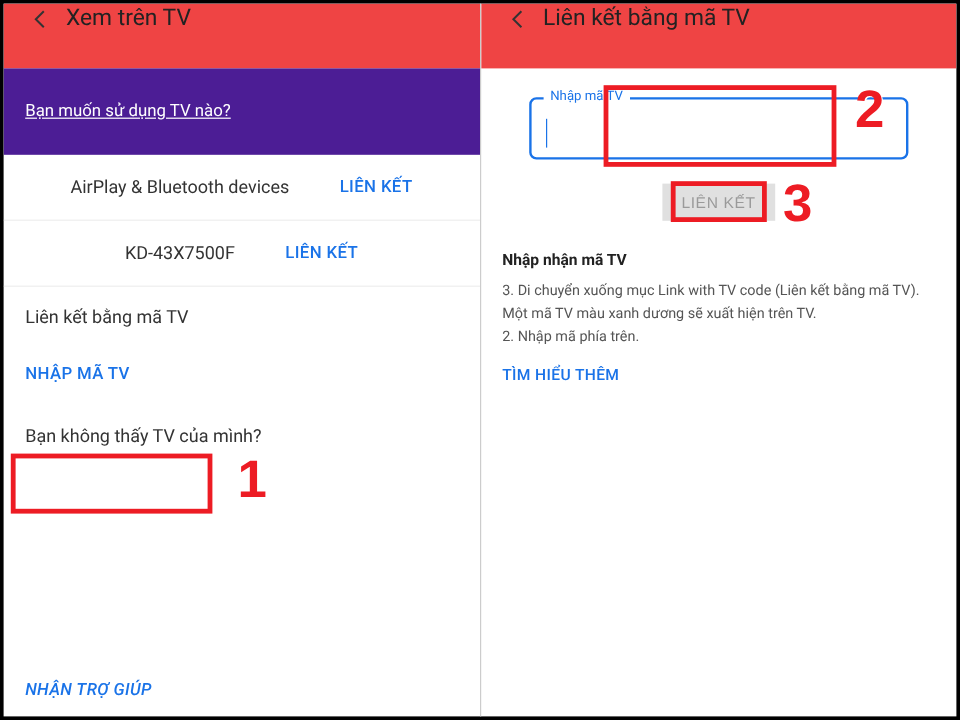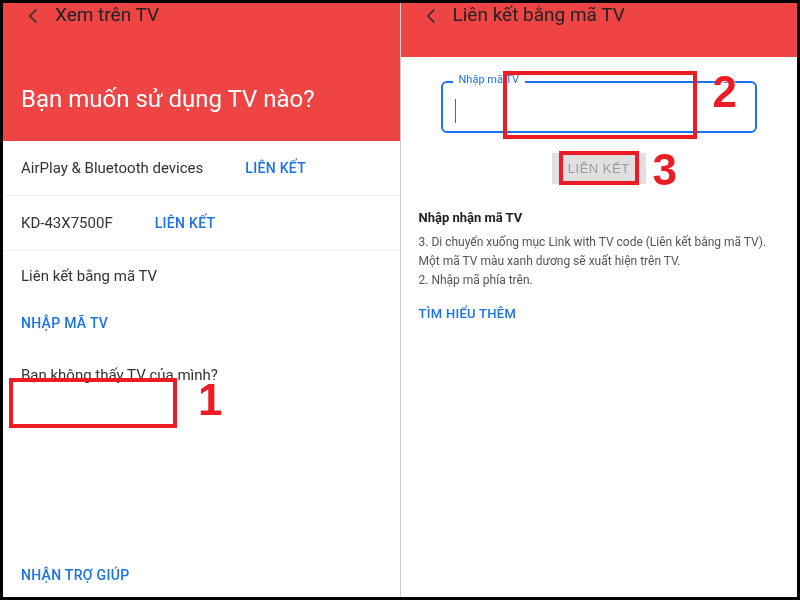--- a/index.html
+++ b/index.html
@@ -26,28 +26,29 @@
   .back-icon {
     width: 26px; height: 26px;
     display: flex; align-items: center; justify-content: center;
     margin-right: 8px;
     cursor: pointer;
   }
   .back-icon svg { width: 20px; height: 20px; stroke: #333; fill: none; stroke-width: 2; }
   .header-title { font-size: 19px; color: #222; }
 
   .banner {
-    background: #ef4444;
+    background: #4c1d95;
     color: #fff;
     padding: 28px 18px;
-    font-size: 24px;
+    font-size: 14px;
+    text-decoration: underline;
   }
 
   .device-row {
-    display: flex; align-items: center; justify-content: flex-start;
+    display: flex; align-items: center; justify-content: center;
     padding: 18px 18px;
     border-bottom: 1px solid #eee;
     font-size: 15px;
     gap: 42px;
   }
   .device-name { color: #333; }
   .link-action { color: #1a73e8; font-weight: 500; font-size: 14px; letter-spacing: 0.3px; cursor: pointer; }
 
   .section {
     padding: 16px 18px 8px 18px;
@@ -59,21 +60,21 @@
     padding: 16px 18px;
     position: relative;
   }
   .enter-code { color: #1a73e8; font-weight: 500; font-size: 14px; letter-spacing: 0.3px; cursor: pointer; }
 
   .not-see { padding: 18px 18px; font-size: 15px; color: #333; }
 
   .help-footer {
     position: absolute; bottom: 0; left: 0;
     padding: 14px 18px;
-    color: #1a73e8; font-weight: 500; font-size: 14px; letter-spacing: 0.3px;
+    color: #1a73e8; font-weight: 500; font-size: 14px; letter-spacing: 0.3px; font-style: italic;
   }
 
   
   .input-wrap {
     margin: 24px 40px 6px 40px;
     position: relative;
   }
   .input-box {
     border: 2px solid #1a73e8;
     border-radius: 6px;

